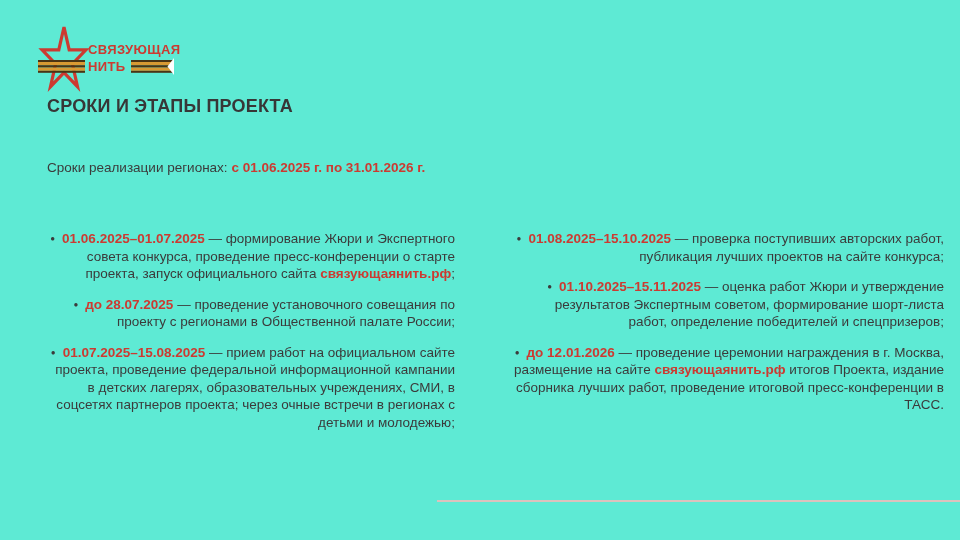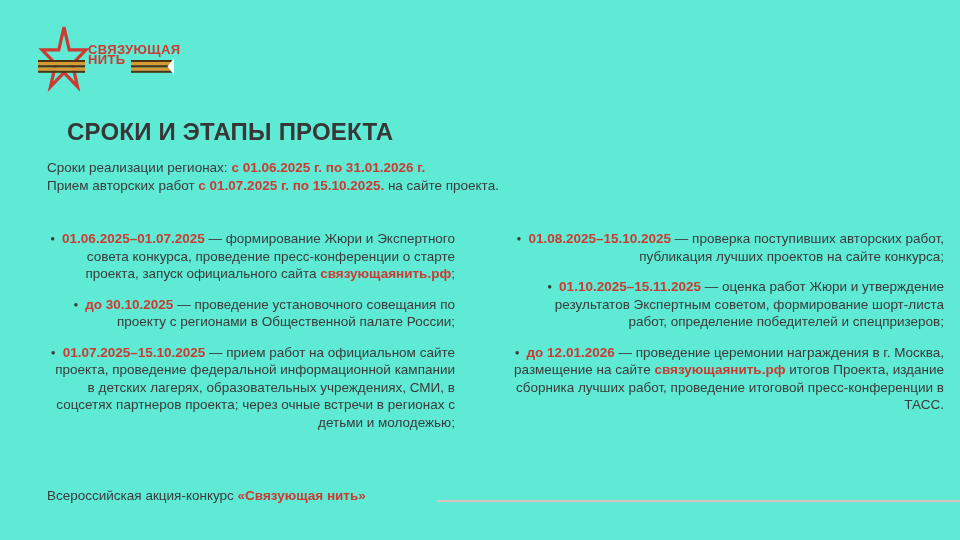--- a/index.html
+++ b/index.html
@@ -8,24 +8,24 @@
     font-family:"Liberation Sans", sans-serif; color:#3b3b3b; overflow:hidden;
   }
   .red { color:#cc3a31; font-weight:700; }
   .logo { position:absolute; left:38px; top:24px; width:200px; height:74px; }
   .logo svg { position:absolute; left:0; top:0; }
   .logo-text {
     position:absolute; left:50px; color:#cc3a31; font-weight:700;
     font-size:13px; letter-spacing:0.4px; line-height:13px; white-space:nowrap;
   }
   .logo-line1 { top:19px; }
-  .logo-line2 { top:29px; }
+  .logo-line2 { top:36px; }
   .title {
-    position:absolute; left:47px; top:118px; font-size:24px; font-weight:800;
-    color:#373737; letter-spacing:0.2px;margin-left:20px;
+    position:absolute; left:47px; top:96px; font-size:18px; font-weight:800;
+    color:#373737; letter-spacing:0.2px;
   }
   .intro { position:absolute; left:47px; top:159px; font-size:13.5px; line-height:17.5px; }
   .col { position:absolute; top:230px; font-size:13.5px; line-height:17.5px;text-align:right; }
   .col-left  { left:47px;  width:408px; }
   .col-right { left:514px; width:430px; }
   .bullet { margin:0 0 13px 0; }
   .dot { font-size:8px; vertical-align:2px; margin-right:7px; color:#3b3b3b; }
   .footer { position:absolute; left:47px; top:488px; font-size:13.5px; }
   .divider { position:absolute; left:437px; top:500px; width:523px; height:2px; background:#dcc2bd; }
 </style>
@@ -57,31 +57,29 @@
       </g>
     </svg>
     <div class="logo-text logo-line1">СВЯЗУЮЩАЯ</div>
     <div class="logo-text logo-line2">НИТЬ</div>
   </div>
 
   <div class="title">СРОКИ И ЭТАПЫ ПРОЕКТА</div>
 
   <div class="intro">
     <div><span>Сроки реализации регионах: </span><span class="red">с 01.06.2025 г. по 31.01.2026 г.</span></div>
-    <div><span>Прием авторских работ </span><span class="red">с 01.07.2025 г. по 15.10.2025.</span><span> на сайте проекта.</span></div>
   </div>
 
   <div class="col col-left">
       <p class="bullet"><span class="dot">●</span><span class="red">01.06.2025–01.07.2025</span><span> — формирование Жюри и Экспертного совета конкурса, проведение пресс-конференции о старте проекта, запуск официального сайта </span><span class="red">связующаянить.рф</span><span>;</span></p>
-      <p class="bullet"><span class="dot">●</span><span class="red">до 30.10.2025</span><span> — проведение установочного совещания по проекту с регионами в Общественной палате России;</span></p>
-      <p class="bullet"><span class="dot">●</span><span class="red">01.07.2025–15.10.2025</span><span> — прием работ на официальном сайте проекта, проведение федеральной информационной кампании в детских лагерях, образовательных учреждениях, СМИ, в соцсетях партнеров проекта; через очные встречи в регионах с детьми и молодежью;</span></p>
+      <p class="bullet"><span class="dot">●</span><span class="red">до 28.07.2025</span><span> — проведение установочного совещания по проекту с регионами в Общественной палате России;</span></p>
+      <p class="bullet"><span class="dot">●</span><span class="red">01.07.2025–15.08.2025</span><span> — прием работ на официальном сайте проекта, проведение федеральной информационной кампании в детских лагерях, образовательных учреждениях, СМИ, в соцсетях партнеров проекта; через очные встречи в регионах с детьми и молодежью;</span></p>
     </div>
   <div class="col col-right">
       <p class="bullet"><span class="dot">●</span><span class="red">01.08.2025–15.10.2025</span><span> — проверка поступивших авторских работ, публикация лучших проектов на сайте конкурса;</span></p>
       <p class="bullet"><span class="dot">●</span><span class="red">01.10.2025–15.11.2025</span><span> — оценка работ Жюри и утверждение результатов Экспертным советом, формирование шорт-листа работ, определение победителей и спецпризеров;</span></p>
       <p class="bullet"><span class="dot">●</span><span class="red">до 12.01.2026</span><span> — проведение церемонии награждения в г. Москва, размещение на сайте </span><span class="red">связующаянить.рф</span><span> итогов Проекта, издание сборника лучших работ, проведение итоговой пресс-конференции в ТАСС.</span></p>
     </div>
 
-  <div class="footer"><span>Всероссийская акция-конкурс </span><span class="red">«Связующая нить»</span></div>
 
   <div class="divider"></div>
 
 </div>
 
 </body></html>

